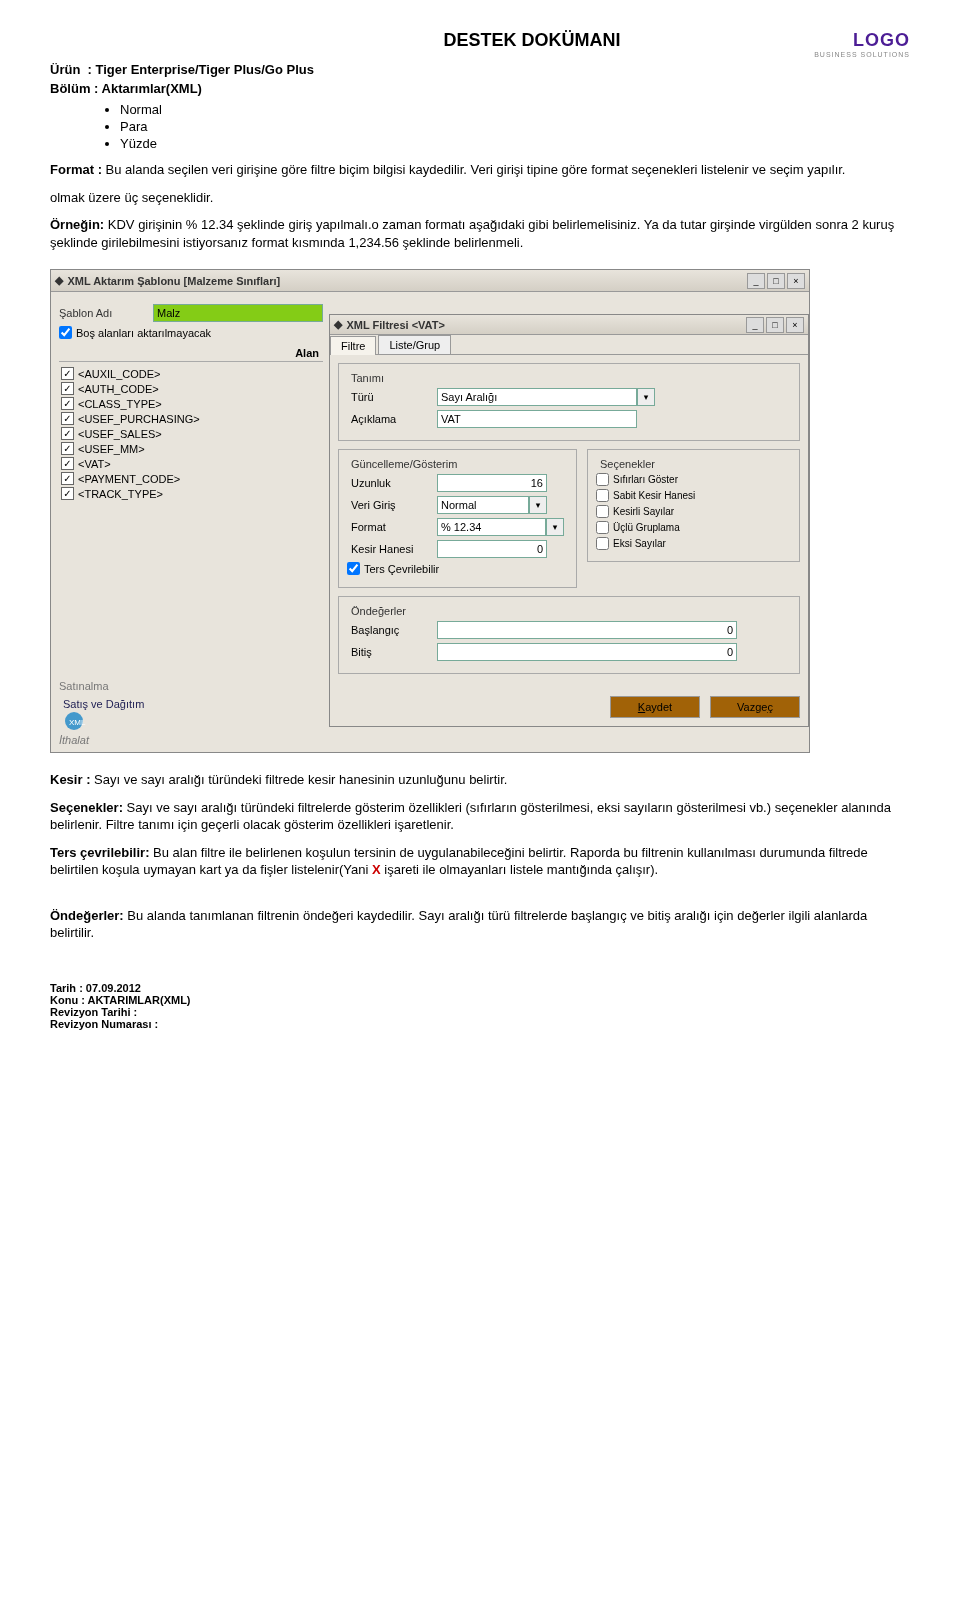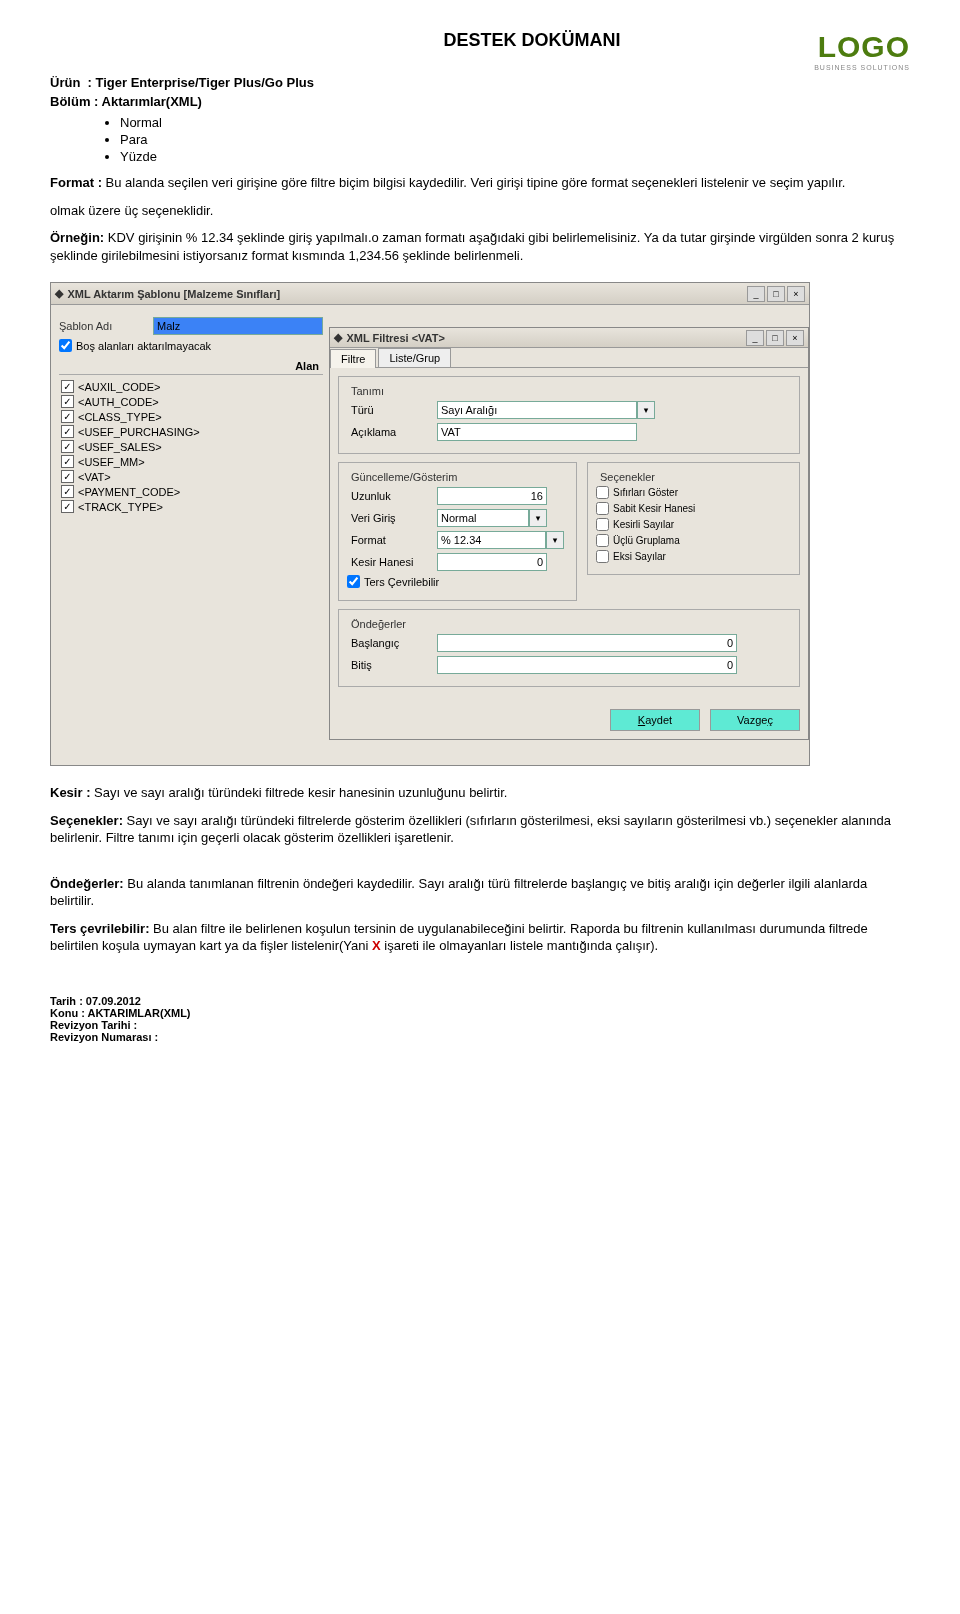--- a/index.html
+++ b/index.html
@@ -1,21 +1,21 @@
 <!DOCTYPE html>
 <html><head>
 <meta charset="utf-8">
 <style>
   * { box-sizing: border-box; margin: 0; padding: 0; }
   body { font-family: Arial, sans-serif; font-size: 13px; background: #fff; color: #000; width: 960px; }
   .page { padding: 30px 50px; }
   .header-row { display: flex; justify-content: space-between; align-items: flex-start; }
   .doc-title { font-size: 18px; font-weight: bold; text-align: center; flex: 1; }
   .logo { display: flex; flex-direction: column; align-items: flex-end; }
-  .logo-text { font-size: 30px; font-weight: 900; color: #4d7c0f; letter-spacing: 1px; }
+  .logo-text { font-size: 18px; font-weight: 900; color: #4c1d95; letter-spacing: 1px; }
   .logo-sub { font-size: 7px; color: #888; letter-spacing: 1px; }
   .meta-line { font-size: 13px; margin-top: 4px; }
   .meta-line b { font-weight: bold; }
   ul.bullets { margin: 6px 0 6px 70px; list-style: disc; }
   ul.bullets li { margin: 2px 0; }
   .para { margin: 10px 0; line-height: 1.35; }
   .para b { font-weight: bold; }
   .red { color: #c00; font-weight: bold; }
   .footer { margin-top: 40px; font-size: 11px; }
   .footer-line b { font-weight: bold; }
@@ -23,21 +23,21 @@
   
   .win-outer { margin: 18px 0; width: 760px; position: relative; background: #e8e4dc; border: 1px solid #888; font-size: 11px; font-family: Tahoma, sans-serif; }
   .win-header { display: flex; align-items: center; background: linear-gradient(#e8e4dc,#d4cfc5); border-bottom: 1px solid #999; height: 22px; padding: 0 4px; justify-content: space-between; }
   .win-title { display: flex; align-items: center; gap: 4px; font-weight: bold; color: #333; }
   .win-controls { display: flex; gap: 2px; }
   .win-btn { width: 18px; height: 16px; background: #ddd; border: 1px solid #999; font-size: 9px; line-height: 14px; text-align: center; cursor: default; }
   .win-body { display: flex; position: relative; height: 460px; }
   .left-panel { width: 280px; padding: 8px; }
   .form-row { display: flex; align-items: center; margin: 4px 0; gap: 4px; }
   .form-row label { width: 90px; color: #333; }
-  .form-row input[type=text] { flex: 1; background: #3b82f6; border: 1px solid #7a9; padding: 1px 3px; height: 18px; font-size: 11px; }
+  .form-row input[type=text] { flex: 1; background: #84cc16; border: 1px solid #7a9; padding: 1px 3px; height: 18px; font-size: 11px; }
   .chk { display: flex; align-items: center; gap: 4px; margin: 4px 0; }
   .chk input { width: 13px; height: 13px; }
   .alan-header { text-align: right; font-weight: bold; border-bottom: 1px solid #aaa; padding: 2px 4px; margin-top: 6px; }
   .field-list { margin-top: 4px; }
   .field-item { display: flex; align-items: center; gap: 4px; padding: 1px 2px; }
   .field-item .cb { width: 13px; height: 13px; border: 1px solid #666; background: #fff; display: inline-flex; align-items: center; justify-content: center; font-size: 10px; line-height: 10px; }
   .field-item .cb::after { content: "✓"; }
   .sidebar-bottom { position: absolute; bottom: 4px; left: 4px; font-size: 11px; color: #225; }
   .sidebar-bottom span { display: block; padding: 2px 4px; }
   .sidebar-bottom .xml-badge { display:inline-block; width:18px; height:18px; background:#49c; color:#fff; border-radius:9px; font-size:8px; line-height:18px; text-align:center; margin-left:6px; vertical-align:middle;}
@@ -55,21 +55,21 @@
   .frow label { width: 80px; }
   .frow input[type=text] { width: 200px; height: 18px; border: 1px solid #7a9; padding: 1px 3px; font-size: 11px; }
   .frow input.num { width: 110px; text-align: right; }
   .combo { display: flex; align-items: center; }
   .combo input { width: 180px; height: 18px; border: 1px solid #7a9; padding: 1px 3px; font-size: 11px; border-right: none; }
   .combo .drop { width: 18px; height: 18px; border: 1px solid #7a9; background: #eee; text-align: center; font-size: 9px; line-height: 16px; cursor: default; }
   .two-col { display: flex; gap: 10px; }
   .two-col .coll { flex: 1; }
   .opts .chk { margin: 3px 0; }
   .bottom-btns { display: flex; justify-content: flex-end; gap: 10px; padding: 6px 8px 8px; }
-  .flat-btn { width: 90px; height: 22px; background: #5eead4; border: 1px solid #999; font-size: 11px; cursor: default; text-align:center; line-height:20px; }
+  .flat-btn { width: 90px; height: 22px; background: #a16207; border: 1px solid #999; font-size: 11px; cursor: default; text-align:center; line-height:20px; }
   .flat-btn u { text-decoration: underline; }
   .scapt { font-size:10px; }
 </style>
 </head>
 <body>
 
 <div class="page">
   <div class="header-row">
     <div style="width:200px;"></div>
     <div class="doc-title">DESTEK DOKÜMANI</div>
@@ -155,20 +155,25 @@
             </div>
           <div class="field-item">
               <span class="cb"></span>
               <span>&lt;PAYMENT_CODE&gt;</span>
             </div>
           <div class="field-item">
               <span class="cb"></span>
               <span>&lt;TRACK_TYPE&gt;</span>
             </div>
         </div>
+      </div>
+      <div class="sidebar-bottom">
+        <span style="color:#777;">Satınalma</span>
+        <span><span>Satış ve Dağıtım</span><span class="xml-badge">XML</span></span>
+        <span style="color:#777; font-style:italic;">İthalat</span>
       </div>
 
       <div class="win-inner">
         <div class="win-header">
           <div class="win-title">
             <span>◆</span>
             <span>XML Filtresi &lt;VAT&gt;</span>
           </div>
           <div class="win-controls">
             <div class="win-btn">_</div>
@@ -276,26 +281,26 @@
   </div>
 
   <div class="para">
     <b>Kesir :</b><span> Sayı ve sayı aralığı türündeki filtrede kesir hanesinin uzunluğunu belirtir.</span>
   </div>
 
   <div class="para">
     <b>Seçenekler:</b><span> Sayı ve sayı aralığı türündeki filtrelerde gösterim özellikleri (sıfırların gösterilmesi, eksi sayıların gösterilmesi vb.) seçenekler alanında belirlenir. Filtre tanımı için geçerli olacak gösterim özellikleri işaretlenir.</span>
   </div>
 
+  <div class="para">
+    <b>Ters çevrilebilir:</b><span> Bu alan filtre ile belirlenen koşulun tersinin de uygulanabileceğini belirtir. Raporda bu filtrenin kullanılması durumunda filtrede belirtilen koşula uymayan kart ya da fişler listelenir(Yani </span><span class="red">X</span><span> işareti ile olmayanları listele mantığında çalışır).</span>
+  </div>
+
   <div class="para" style="margin-top:28px">
     <b>Öndeğerler:</b><span> Bu alanda tanımlanan filtrenin öndeğeri kaydedilir. Sayı aralığı türü filtrelerde başlangıç ve bitiş aralığı için değerler ilgili alanlarda belirtilir.</span>
-  </div>
-
-  <div class="para">
-    <b>Ters çevrilebilir:</b><span> Bu alan filtre ile belirlenen koşulun tersinin de uygulanabileceğini belirtir. Raporda bu filtrenin kullanılması durumunda filtrede belirtilen koşula uymayan kart ya da fişler listelenir(Yani </span><span class="red">X</span><span> işareti ile olmayanları listele mantığında çalışır).</span>
   </div>
 
   <div class="footer">
     <div class="footer-line"><b>Tarih : </b><b>07.09.2012</b></div>
     <div class="footer-line"><b>Konu : </b><b>AKTARIMLAR(XML)</b></div>
     <div class="footer-line"><b>Revizyon Tarihi :</b><span></span></div>
     <div class="footer-line"><b>Revizyon Numarası :</b><span></span></div>
   </div>
 </div>
 

